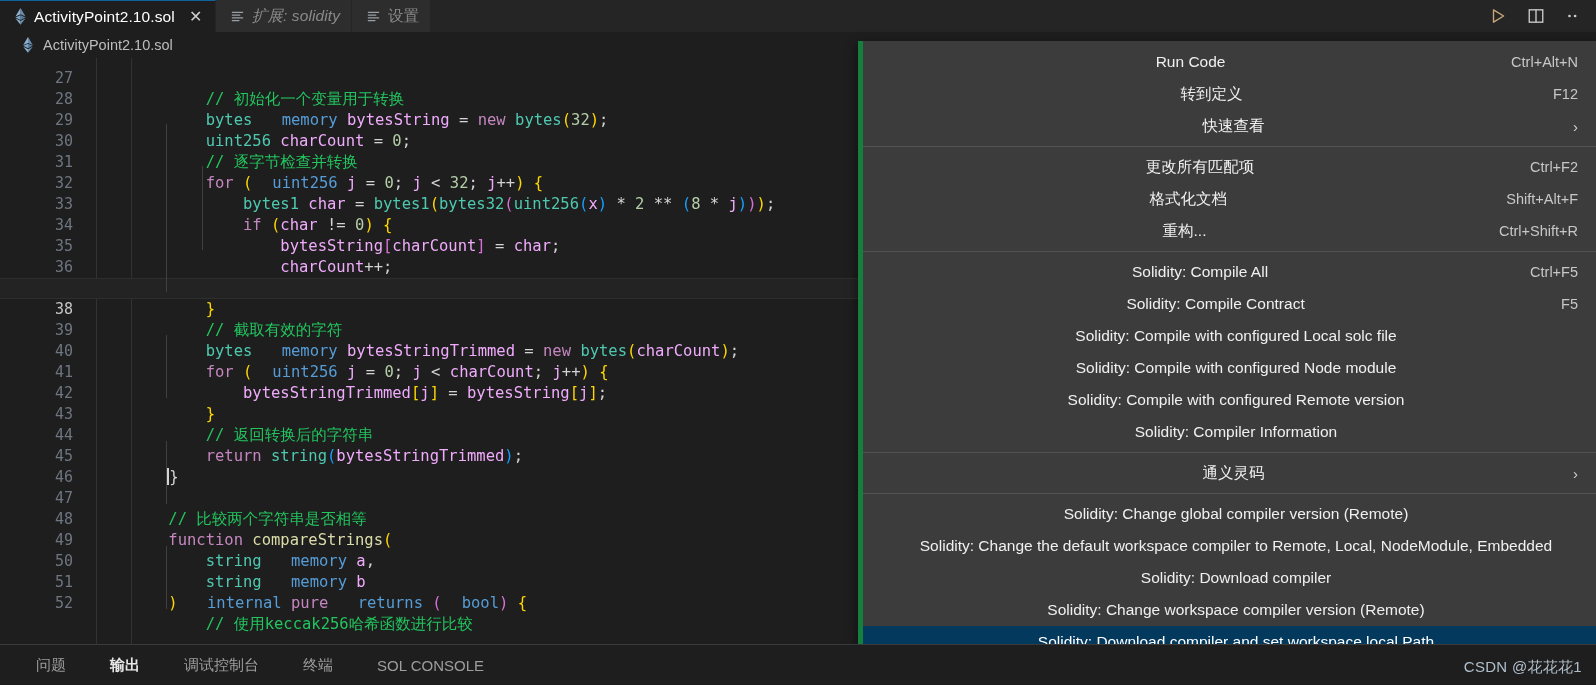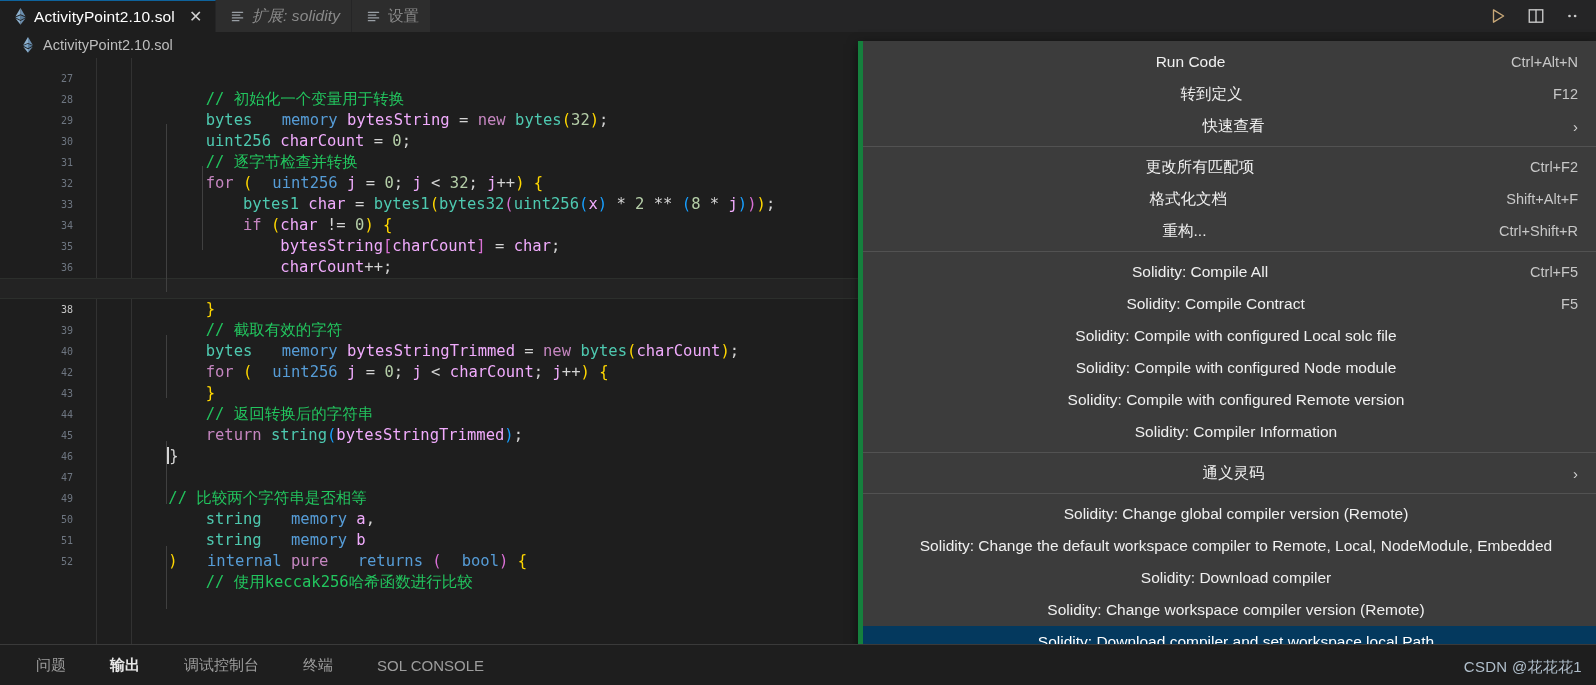--- a/index.html
+++ b/index.html
@@ -59,21 +59,21 @@
   .row { height: 21px; line-height: 21px; position: relative; white-space: pre; }
   .row.cur { background: #232323; }
   .row.cur .ln { color: #c6c6c6; }
   .row.cur::before, .row.cur::after {
     content: ""; position: absolute; left: 0; right: 0; height: 1px; background: #2c2f2c;
   }
   .row.cur::before { top: 0; }
   .row.cur::after  { bottom: 0; }
   .ln {
     position: absolute; left: 0; width: 73px; text-align: right;
-    color: #6e7681; font-family: "DejaVu Sans Mono", monospace; font-size: 10px;
+    color: #6e7681; font-family: "DejaVu Sans Mono", monospace; font-size: 15px;
   }
   .code {
     position: absolute; left: 131px; right: 0;
     font-family: "DejaVu Sans Mono", monospace; font-size: 15.5px; color: #d4d4d4;
   }
   .guide {
     position: absolute; top: 0; bottom: 0; width: 1px; background: #323232;
   }
   .guide.g0 { left: 96px; }
   .guide.g1 { left: 131px; }
@@ -296,20 +296,24 @@
       <div class="row">
         <span class="ln">39</span>
         <span class="code"><span class="ty">        bytes</span> <span class="mod">memory</span> <span class="id">bytesStringTrimmed</span> <span class="p">=</span> <span class="k">new</span> <span class="ty">bytes</span><span class="b1">(</span><span class="id">charCount</span><span class="b1">)</span><span class="p">;</span></span>
       </div>
 
       <div class="row">
         <span class="ln">40</span>
         <span class="code"><span class="k">        for</span> <span class="b1">(</span><span class="mod">uint256</span> <span class="id">j</span> <span class="p">=</span> <span class="num">0</span><span class="p">;</span> <span class="id">j</span> <span class="p">&lt;</span> <span class="id">charCount</span><span class="p">;</span> <span class="id">j</span><span class="p">++</span><span class="b1">)</span> <span class="b1">{</span></span>
       </div>
 
+      <div class="row">
+        <span class="ln">41</span>
+        <span class="code"><span class="id">            bytesStringTrimmed</span><span class="b1">[</span><span class="id">j</span><span class="b1">]</span> <span class="p">=</span> <span class="id">bytesString</span><span class="b1">[</span><span class="id">j</span><span class="b1">]</span><span class="p">;</span></span>
+      </div>
 
       <div class="row">
         <span class="ln">42</span>
         <span class="code"><span class="b1">        }</span></span>
       </div>
 
       <div class="row">
         <span class="ln">43</span>
         <span class="code"><span class="cm">        // 返回转换后的字符串</span></span>
       </div>
@@ -327,20 +331,24 @@
       <div class="row">
         <span class="ln">46</span>
         <span class="code"> </span>
       </div>
 
       <div class="row">
         <span class="ln">47</span>
         <span class="code"><span class="cm">    // 比较两个字符串是否相等</span></span>
       </div>
 
+      <div class="row">
+        <span class="ln">48</span>
+        <span class="code"><span class="k">    function</span> <span class="fn">compareStrings</span><span class="b1">(</span></span>
+      </div>
 
       <div class="row">
         <span class="ln">49</span>
         <span class="code"><span class="ty">        string</span> <span class="mod">memory</span> <span class="id">a</span><span class="p">,</span></span>
       </div>
 
       <div class="row">
         <span class="ln">50</span>
         <span class="code"><span class="ty">        string</span> <span class="mod">memory</span> <span class="id">b</span></span>
       </div>

